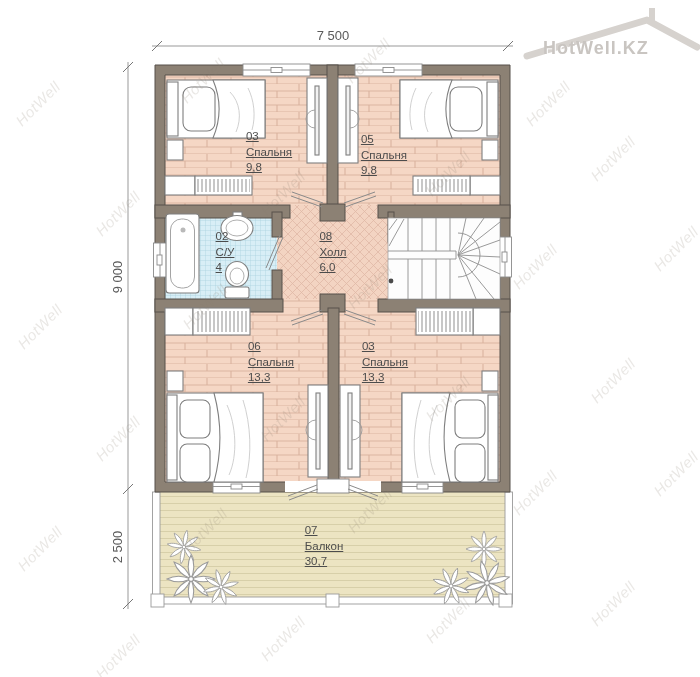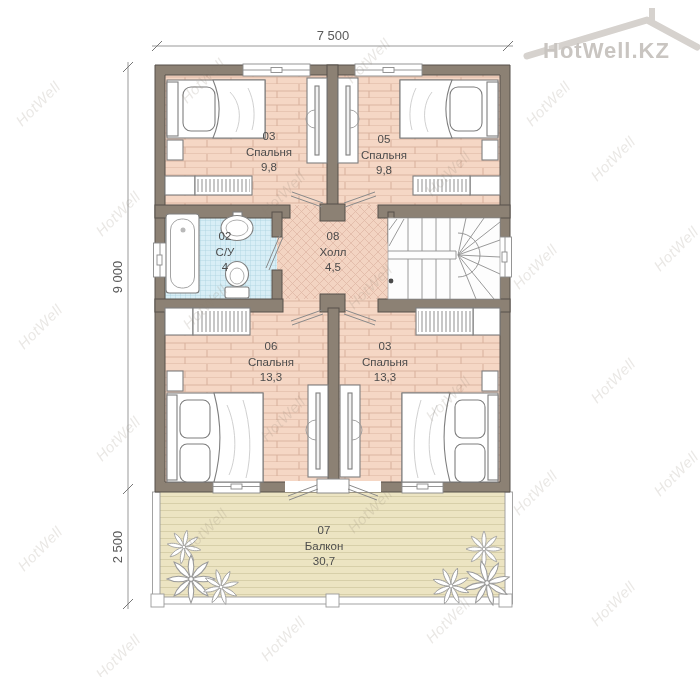--- a/index.html
+++ b/index.html
@@ -3,26 +3,26 @@
 <meta charset="utf-8">
 <style>
   html,body{margin:0;padding:0;background:#fff;}
   .canvas{position:relative;width:700px;height:677px;background:#ffffff;overflow:hidden;
           font-family:"Liberation Sans",sans-serif;}
   svg.plan{position:absolute;left:0;top:0;z-index:1;}
   .wm-layer{position:absolute;left:0;top:0;width:700px;height:677px;pointer-events:none;z-index:5;}
   .wm{position:absolute;transform:rotate(-45deg);font-size:15px;font-style:italic;
       letter-spacing:.5px;color:#8a7f70;opacity:.18;white-space:nowrap;}
   .labels{position:absolute;left:0;top:0;width:640px;height:677px;z-index:6;pointer-events:none;}
-  .room-label{position:absolute;transform:translateX(-50%);text-align:center;color:#4c4c4c;
-              font-size:11.5px;line-height:15.5px;white-space:nowrap;}
+  .room-label{position:absolute;transform:translateX(-50%);text-align:left;color:#4c4c4c;
+              font-size:11.5px;line-height:15.5px;white-space:nowrap;text-decoration:underline;}
   .dim{position:absolute;color:#5a5a5a;font-size:13px;white-space:nowrap;}
   .dim.h{transform:translateX(-50%);}
   .dim.v{transform:translate(-50%,-50%) rotate(-90deg);}
-  .logo-text{position:absolute;left:543px;top:38px;z-index:4;font-size:22px;font-weight:bold;
+  .logo-text{position:absolute;left:543px;top:38px;z-index:4;font-size:18px;font-weight:bold;
              color:#c9c5c1;letter-spacing:1px;text-shadow:1px 1px 0 #ffffff;}
 </style>
 </head>
 <body>
 
 <div class="canvas">
 
 <svg class="plan" width="700" height="677" viewBox="0 0 700 677">
   <defs>
     <pattern id="plank" width="46" height="14" patternUnits="userSpaceOnUse">
@@ -359,21 +359,21 @@
     <div>9,8</div>
   </div>
   <div class="room-label" style="left:225px;top:229px">
     <div>02</div>
     <div>С/У</div>
     <div>4</div>
   </div>
   <div class="room-label" style="left:333px;top:229px">
     <div>08</div>
     <div>Холл</div>
-    <div>4,5</div>
+    <div>6,0</div>
   </div>
   <div class="room-label" style="left:271px;top:339px">
     <div>06</div>
     <div>Спальня</div>
     <div>13,3</div>
   </div>
   <div class="room-label" style="left:385px;top:339px">
     <div>03</div>
     <div>Спальня</div>
     <div>13,3</div>

